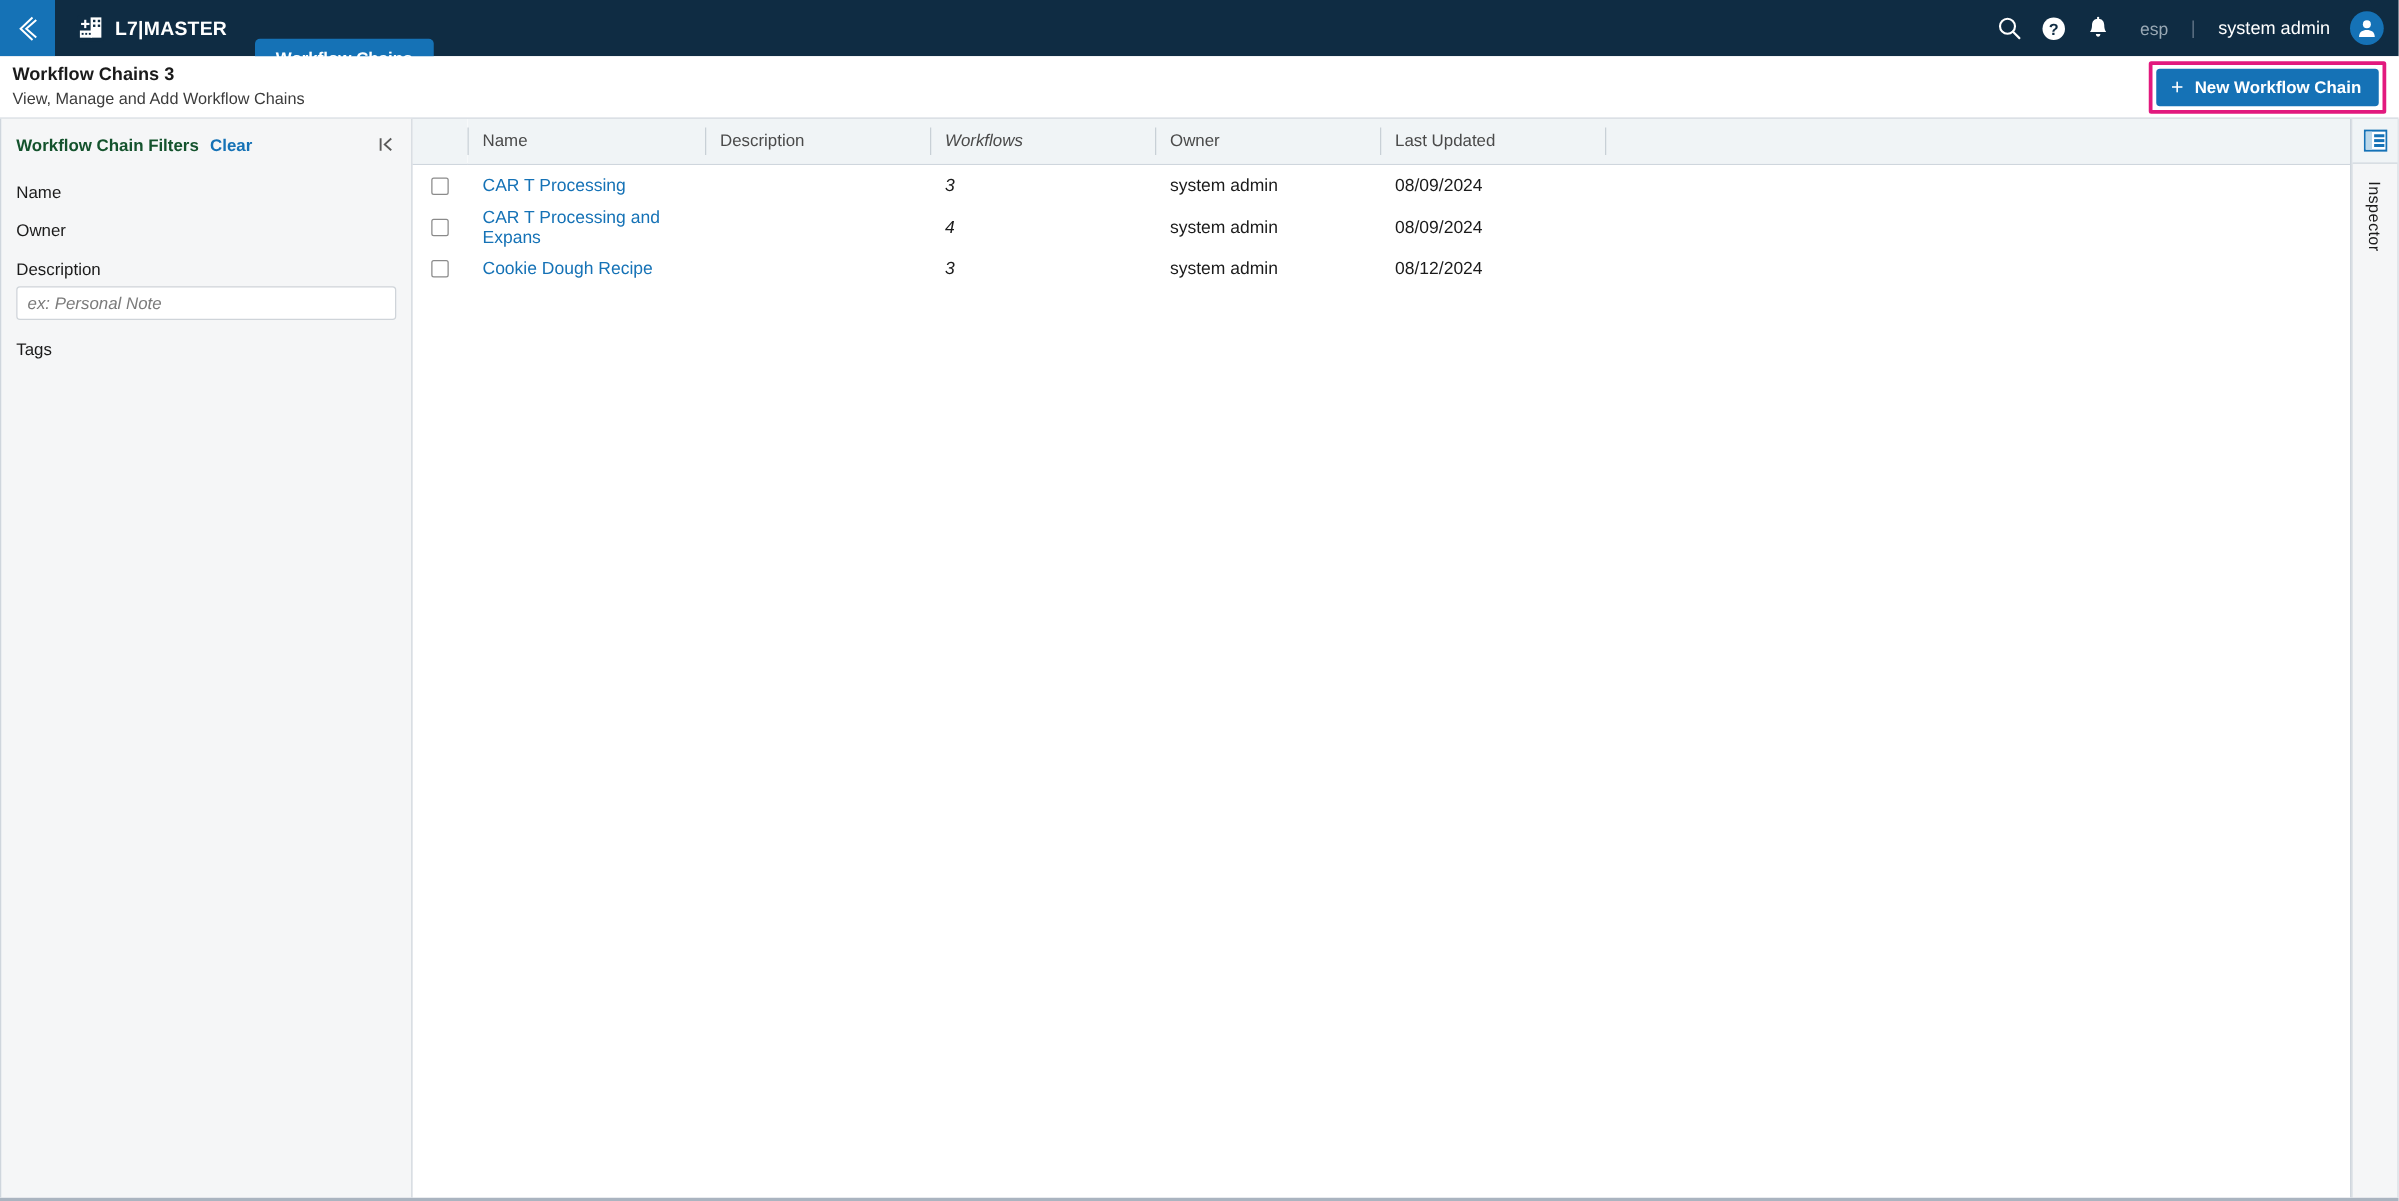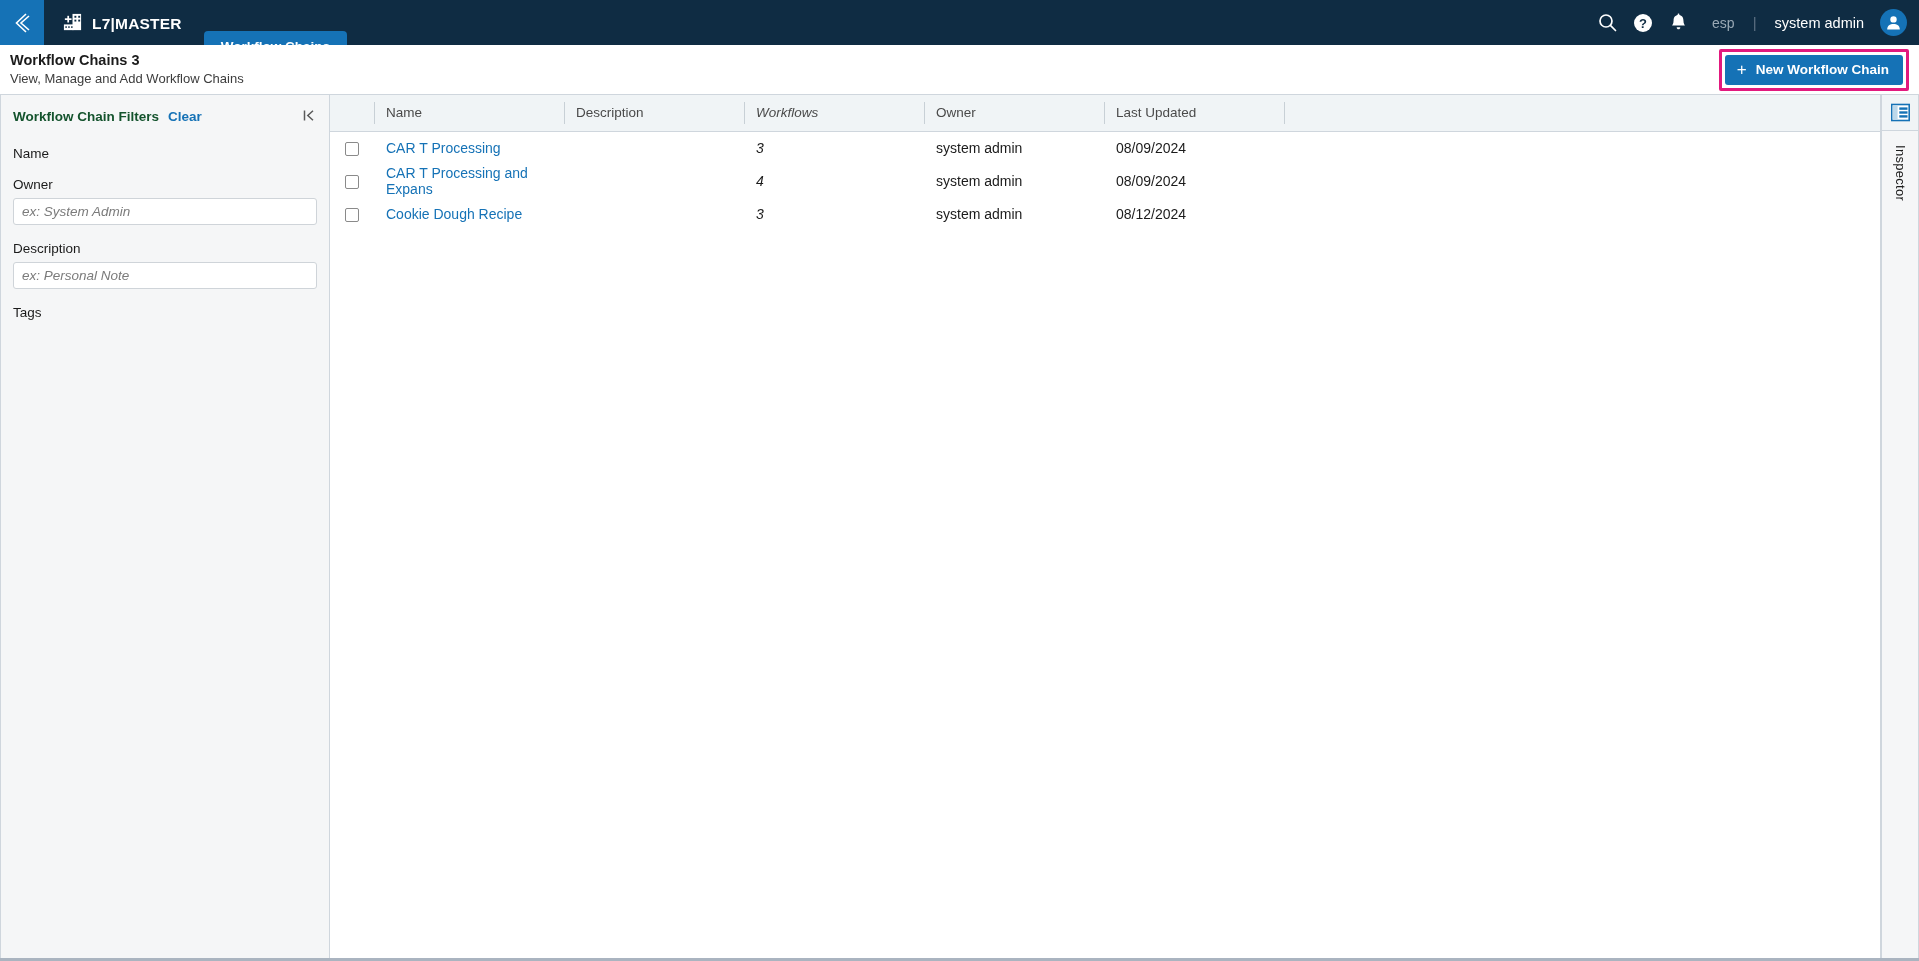--- a/index.html
+++ b/index.html
@@ -337,21 +337,20 @@
         <path d="M11 2.8 L5.8 7.5 L11 12.2" fill="none" stroke="#5a5a5a" stroke-width="1.5"></path>
       </svg>
     </span>
 
     <div class="field">
       <div class="field-label">Name</div>
     </div>
 
     <div class="field">
       <div class="field-label">Owner</div>
-      <input type="text" placeholder="ex: System Admin" style="">
     </div>
 
     <div class="field">
       <div class="field-label">Description</div>
       <input type="text" placeholder="ex: Personal Note" style="">
     </div>
 
     <div class="field">
       <div class="field-label">Tags</div>
     </div>

